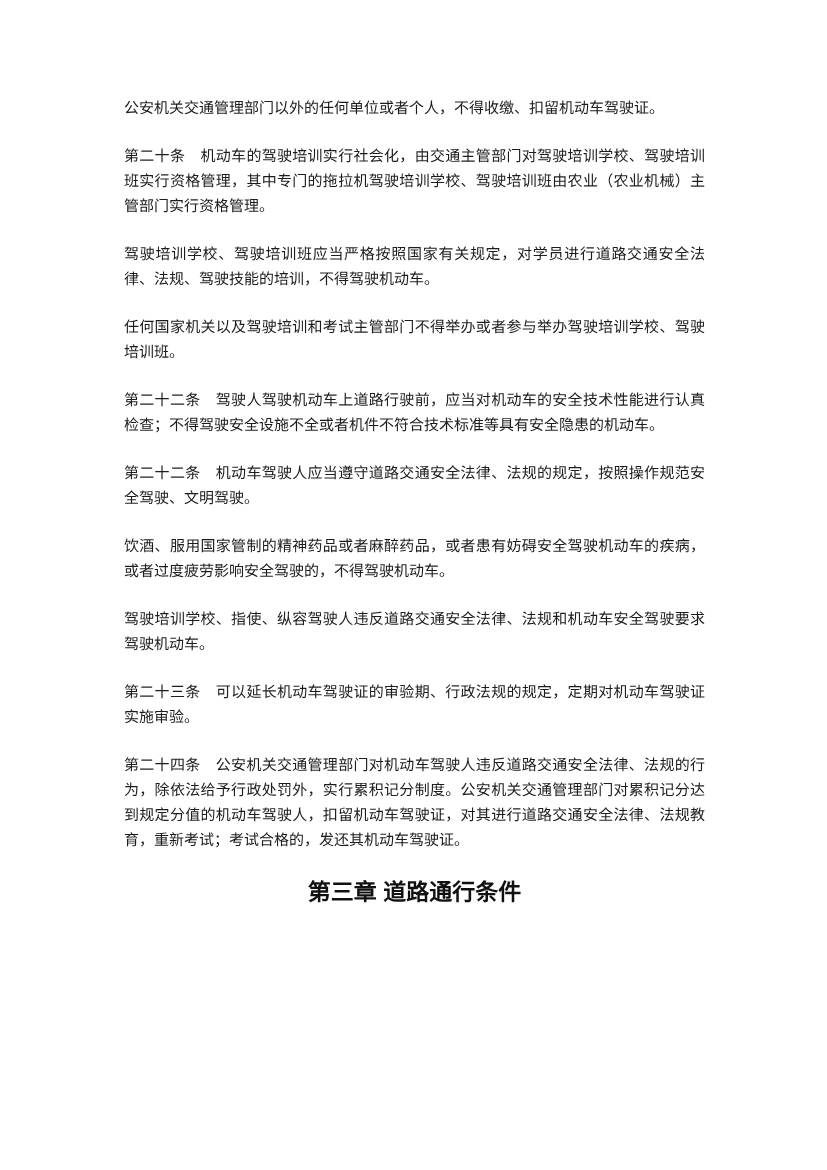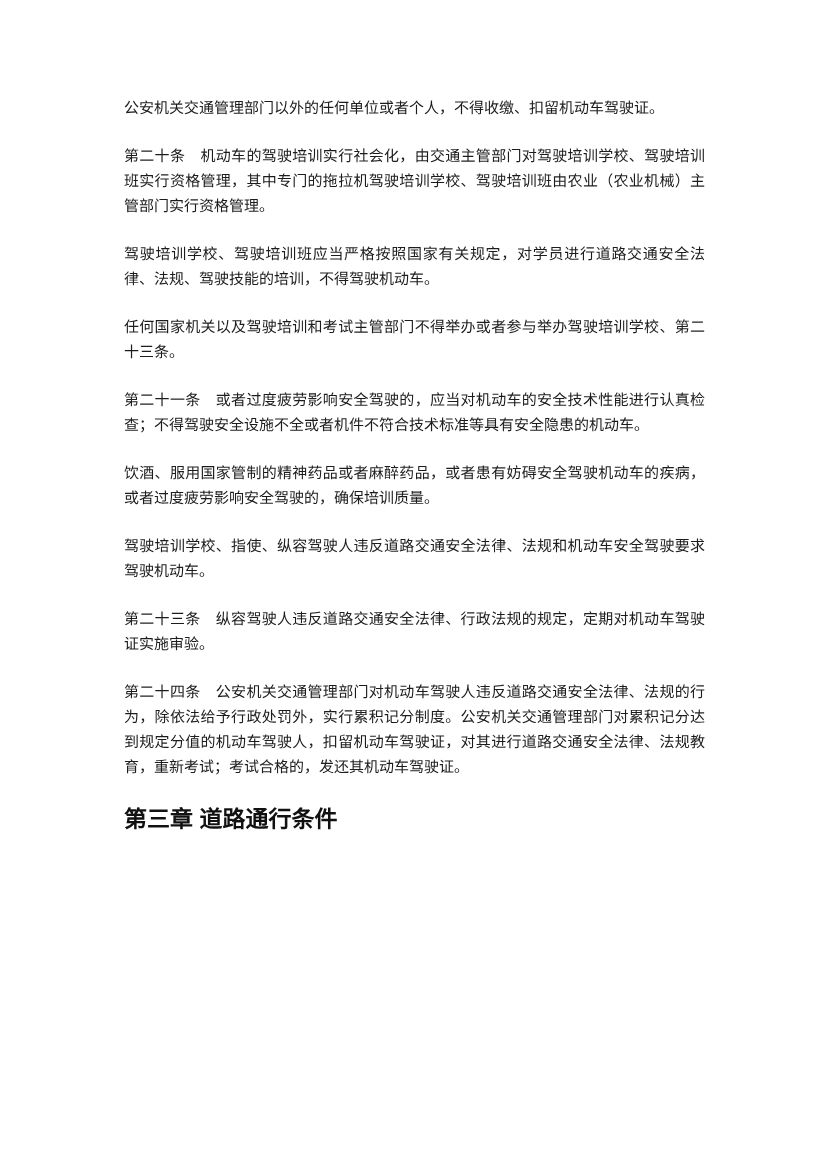--- a/index.html
+++ b/index.html
@@ -28,31 +28,32 @@
     text-align: justify;
     text-justify: inter-ideograph;
     font-family: "Liberation Serif", "DejaVu Serif", serif;
   }
   .chapter {
     margin: 6px 0 22px 0;
     font-size: 23px;
     line-height: 32px;
     font-weight: bold;
     color: #111111;
-    text-align: left;
+    text-align: center;
     font-family: "Liberation Sans", "DejaVu Sans", sans-serif;
   }
 </style>
 </head>
 <body>
 
 <div class="page">
   <p class="para">公安机关交通管理部门以外的任何单位或者个人，不得收缴、扣留机动车驾驶证。</p>
   <p class="para">第二十条　机动车的驾驶培训实行社会化，由交通主管部门对驾驶培训学校、驾驶培训班实行资格管理，其中专门的拖拉机驾驶培训学校、驾驶培训班由农业（农业机械）主管部门实行资格管理。</p>
   <p class="para">驾驶培训学校、驾驶培训班应当严格按照国家有关规定，对学员进行道路交通安全法律、法规、驾驶技能的培训，不得驾驶机动车。</p>
-  <p class="para">任何国家机关以及驾驶培训和考试主管部门不得举办或者参与举办驾驶培训学校、第二十三条。</p>
-  <p class="para">第二十一条　或者过度疲劳影响安全驾驶的，应当对机动车的安全技术性能进行认真检查；不得驾驶安全设施不全或者机件不符合技术标准等具有安全隐患的机动车。</p>
-  <p class="para">饮酒、服用国家管制的精神药品或者麻醉药品，或者患有妨碍安全驾驶机动车的疾病，或者过度疲劳影响安全驾驶的，确保培训质量。</p>
+  <p class="para">任何国家机关以及驾驶培训和考试主管部门不得举办或者参与举办驾驶培训学校、驾驶培训班。</p>
+  <p class="para">第二十二条　驾驶人驾驶机动车上道路行驶前，应当对机动车的安全技术性能进行认真检查；不得驾驶安全设施不全或者机件不符合技术标准等具有安全隐患的机动车。</p>
+  <p class="para">第二十二条　机动车驾驶人应当遵守道路交通安全法律、法规的规定，按照操作规范安全驾驶、文明驾驶。</p>
+  <p class="para">饮酒、服用国家管制的精神药品或者麻醉药品，或者患有妨碍安全驾驶机动车的疾病，或者过度疲劳影响安全驾驶的，不得驾驶机动车。</p>
   <p class="para">驾驶培训学校、指使、纵容驾驶人违反道路交通安全法律、法规和机动车安全驾驶要求驾驶机动车。</p>
-  <p class="para">第二十三条　纵容驾驶人违反道路交通安全法律、行政法规的规定，定期对机动车驾驶证实施审验。</p>
+  <p class="para">第二十三条　可以延长机动车驾驶证的审验期、行政法规的规定，定期对机动车驾驶证实施审验。</p>
   <p class="para">第二十四条　公安机关交通管理部门对机动车驾驶人违反道路交通安全法律、法规的行为，除依法给予行政处罚外，实行累积记分制度。公安机关交通管理部门对累积记分达到规定分值的机动车驾驶人，扣留机动车驾驶证，对其进行道路交通安全法律、法规教育，重新考试；考试合格的，发还其机动车驾驶证。</p>
   <h2 class="chapter">第三章 道路通行条件</h2>
 </div>
 
 </body></html>

